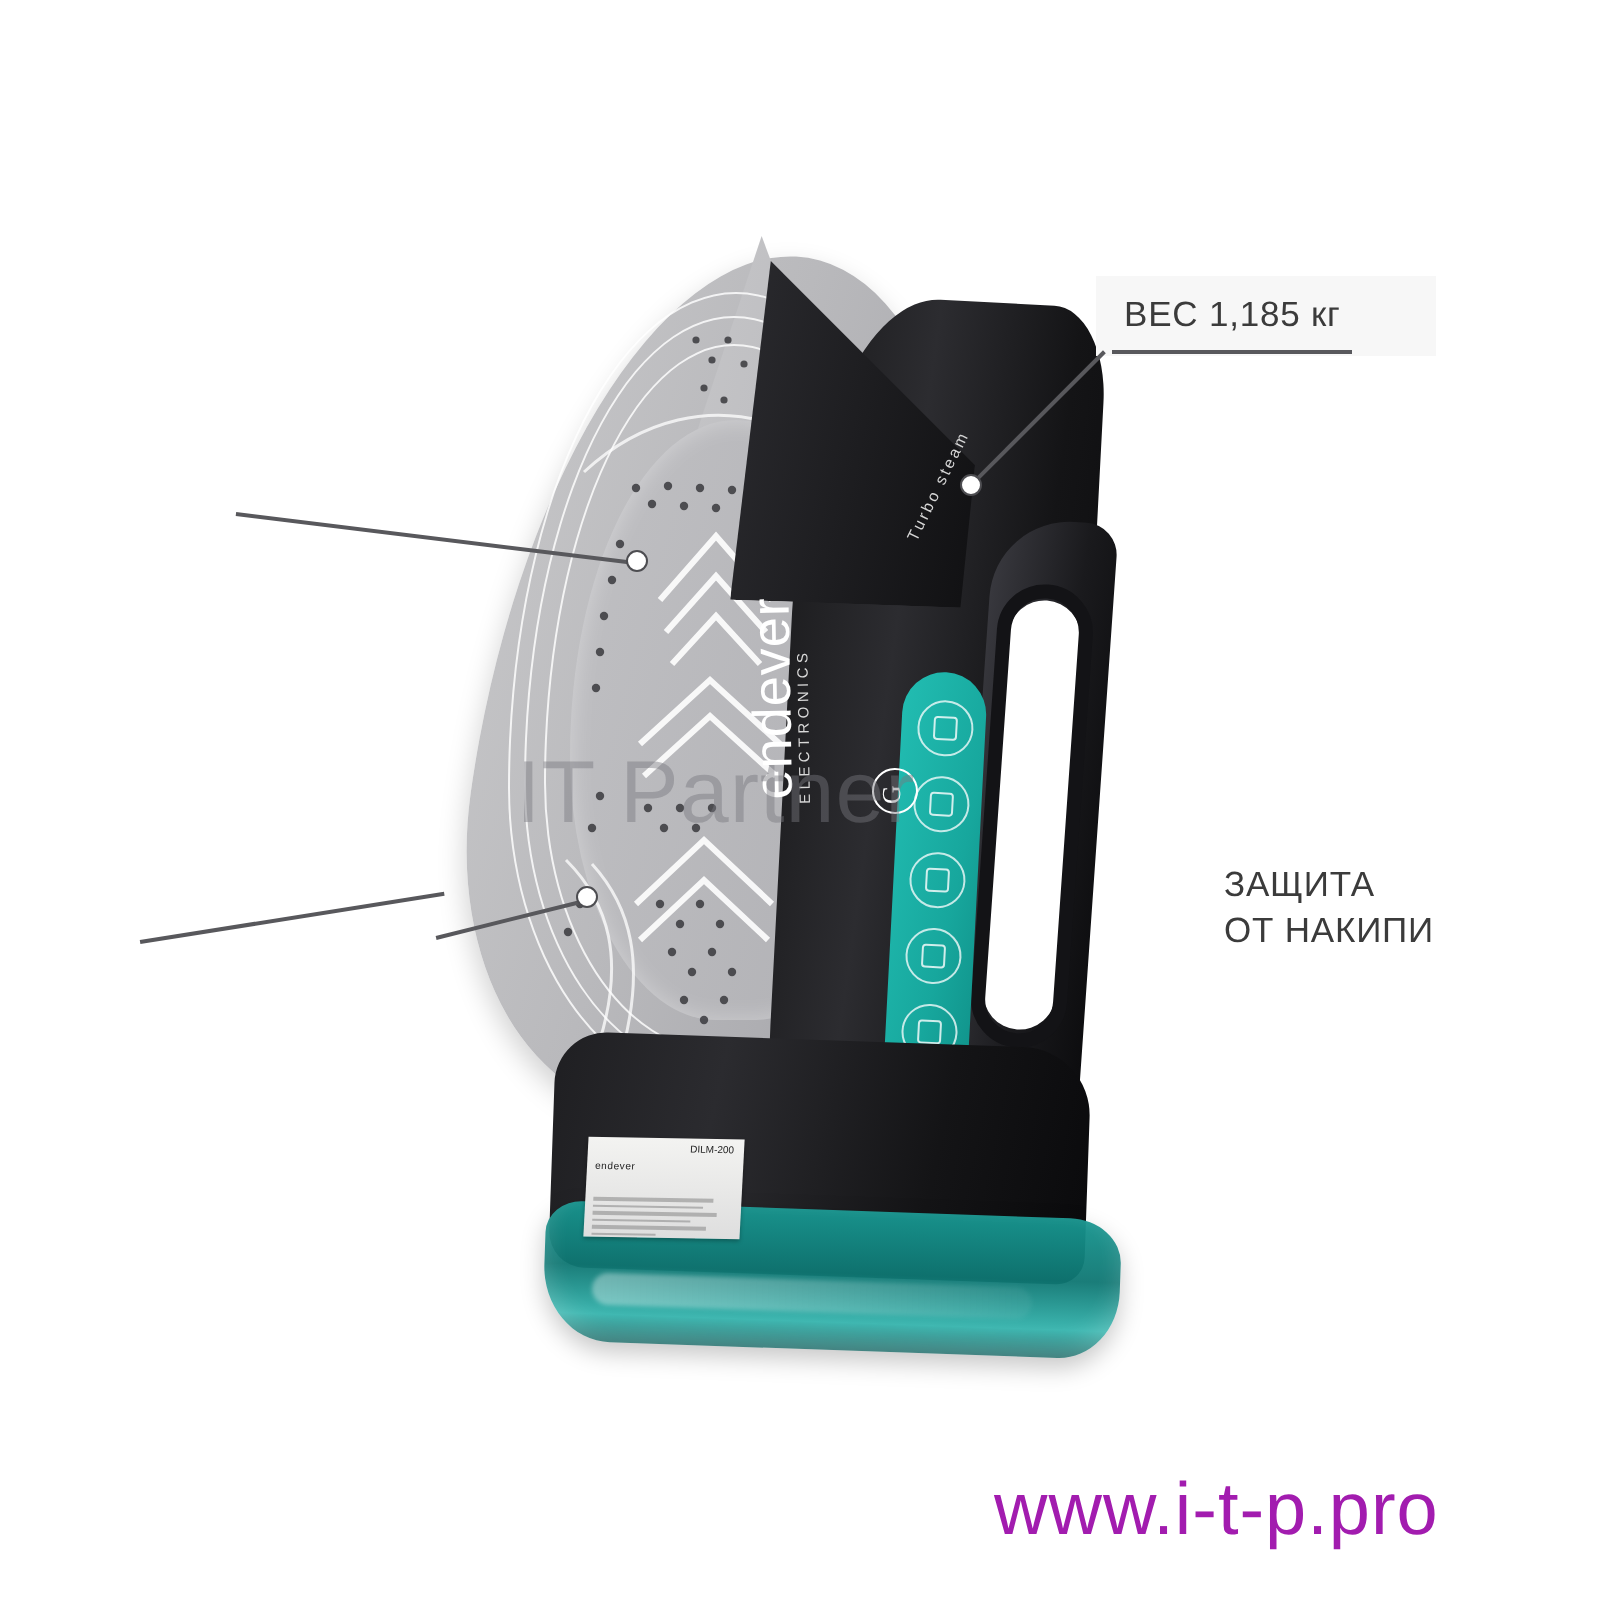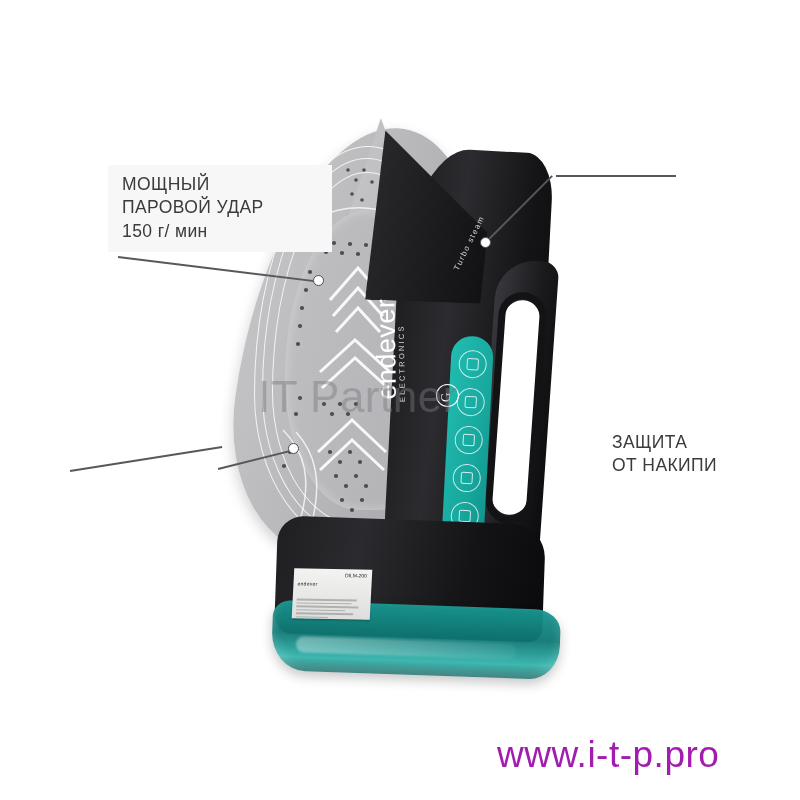--- a/index.html
+++ b/index.html
@@ -330,26 +330,24 @@
       <div class="st-line" style="width:78%"></div>
       <div class="st-line" style="width:88%"></div>
       <div class="st-line" style="width:70%"></div>
       <div class="st-line" style="width:82%"></div>
       <div class="st-line" style="width:46%"></div>
     </div>
   </div>
 
   <div class="wm-center">IT Partner</div>
 
-  <div class="callout" style="left:108px;top:165px;width:196px;">МОЩНЫЙ
-ПАРОВОЙ УДАР
-150 г/ мин</div>
   <div class="leader" style="left:118px;top:256px;width:200px;transform:rotate(7deg);"></div>
   <div class="dot" style="left:313px;top:275px;"></div>
 
+  <div class="callout" style="left:548px;top:138px;width:142px;">ВЕС 1,185 кг</div>
   <div class="leader" style="left:556px;top:175px;width:120px;"></div>
   <div class="leader" style="left:487px;top:240px;width:92px;transform:rotate(-45deg);"></div>
   <div class="dot" style="left:480px;top:237px;"></div>
 
   <div class="leader" style="left:70px;top:470px;width:154px;transform:rotate(-9deg);"></div>
   <div class="leader" style="left:218px;top:468px;width:76px;transform:rotate(-14deg);"></div>
   <div class="dot" style="left:288px;top:443px;"></div>
 
   <div class="callout nobox" style="left:598px;top:423px;width:160px;">ЗАЩИТА
 ОТ НАКИПИ</div>

